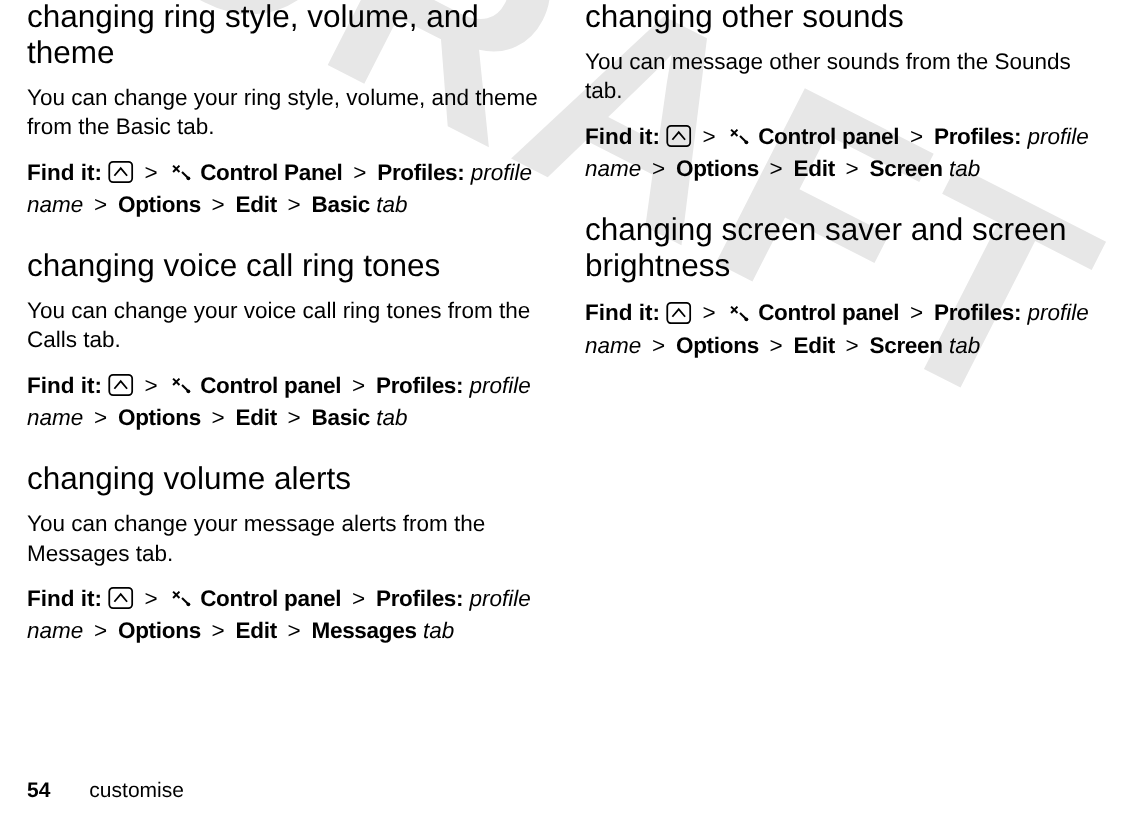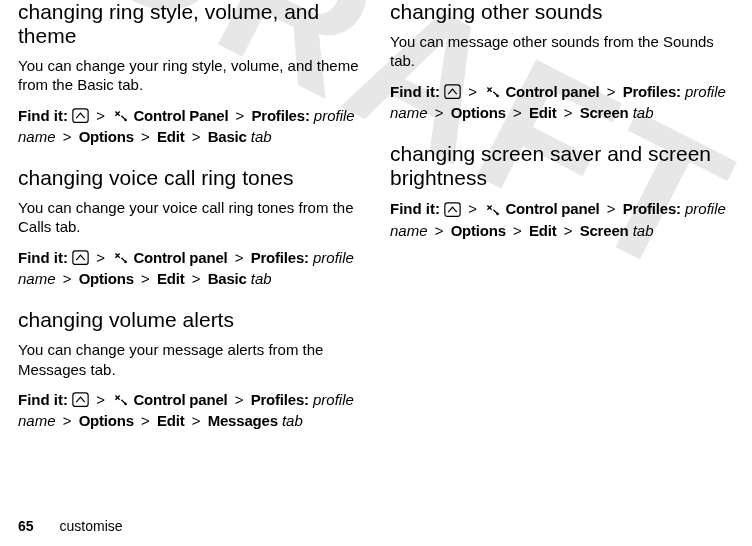--- a/index.html
+++ b/index.html
@@ -218,14 +218,14 @@
       <span class="gt">&gt;</span>
       <span class="cond">Edit</span>
       <span class="gt">&gt;</span>
       <span class="cond">Screen</span>
       <span class="ital">tab</span>
     </p>
   </div>
 </div>
 
 <div class="footer">
-  <span class="pn">65</span><span>customise</span>
+  <span class="pn">54</span><span>customise</span>
 </div>
 
 </body></html>

